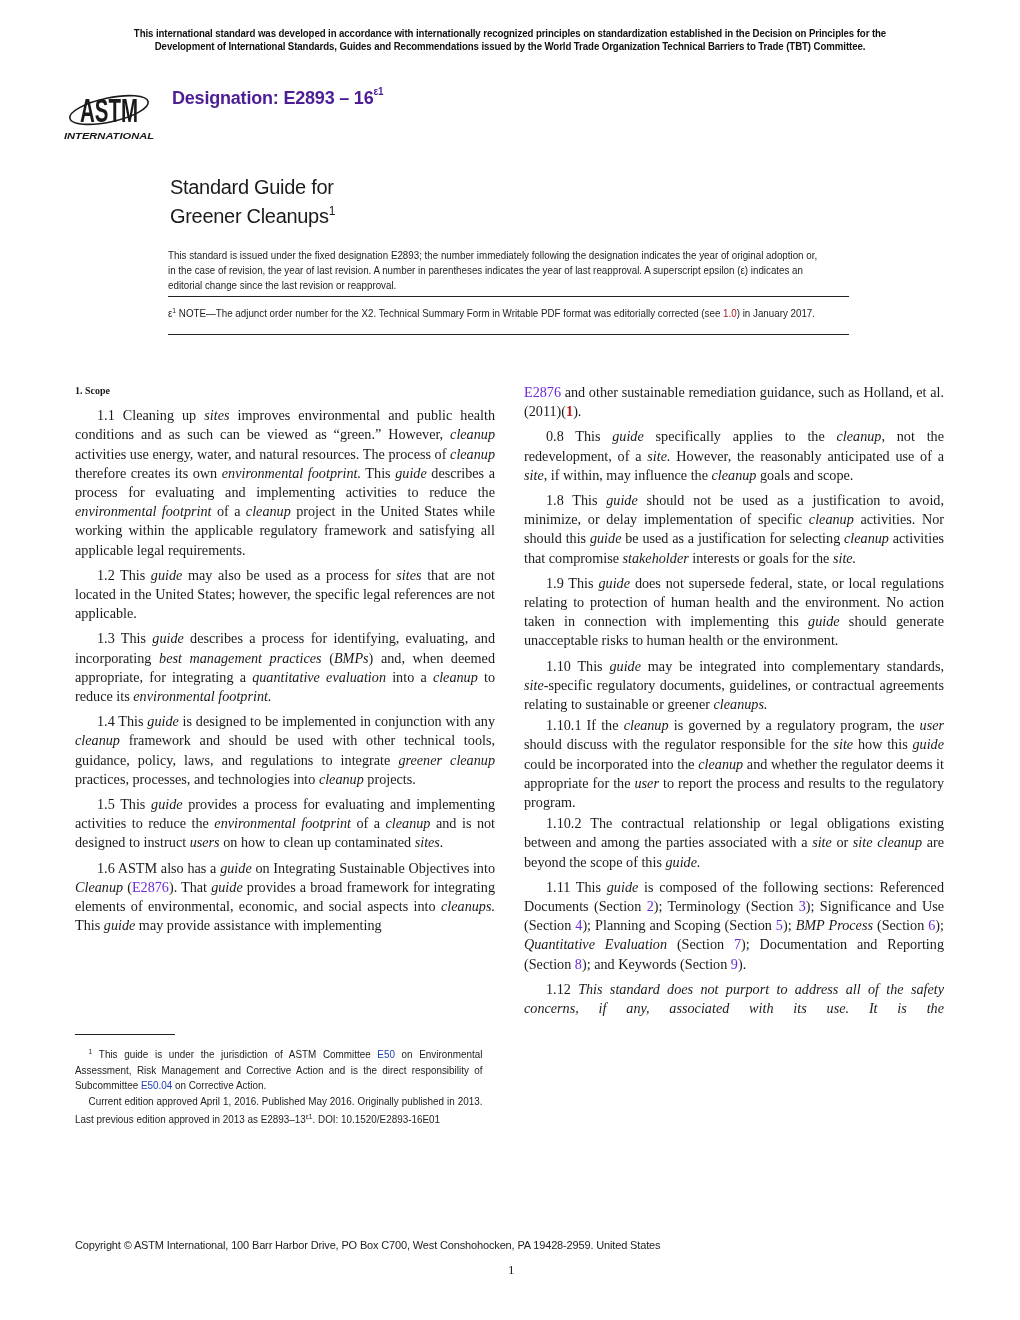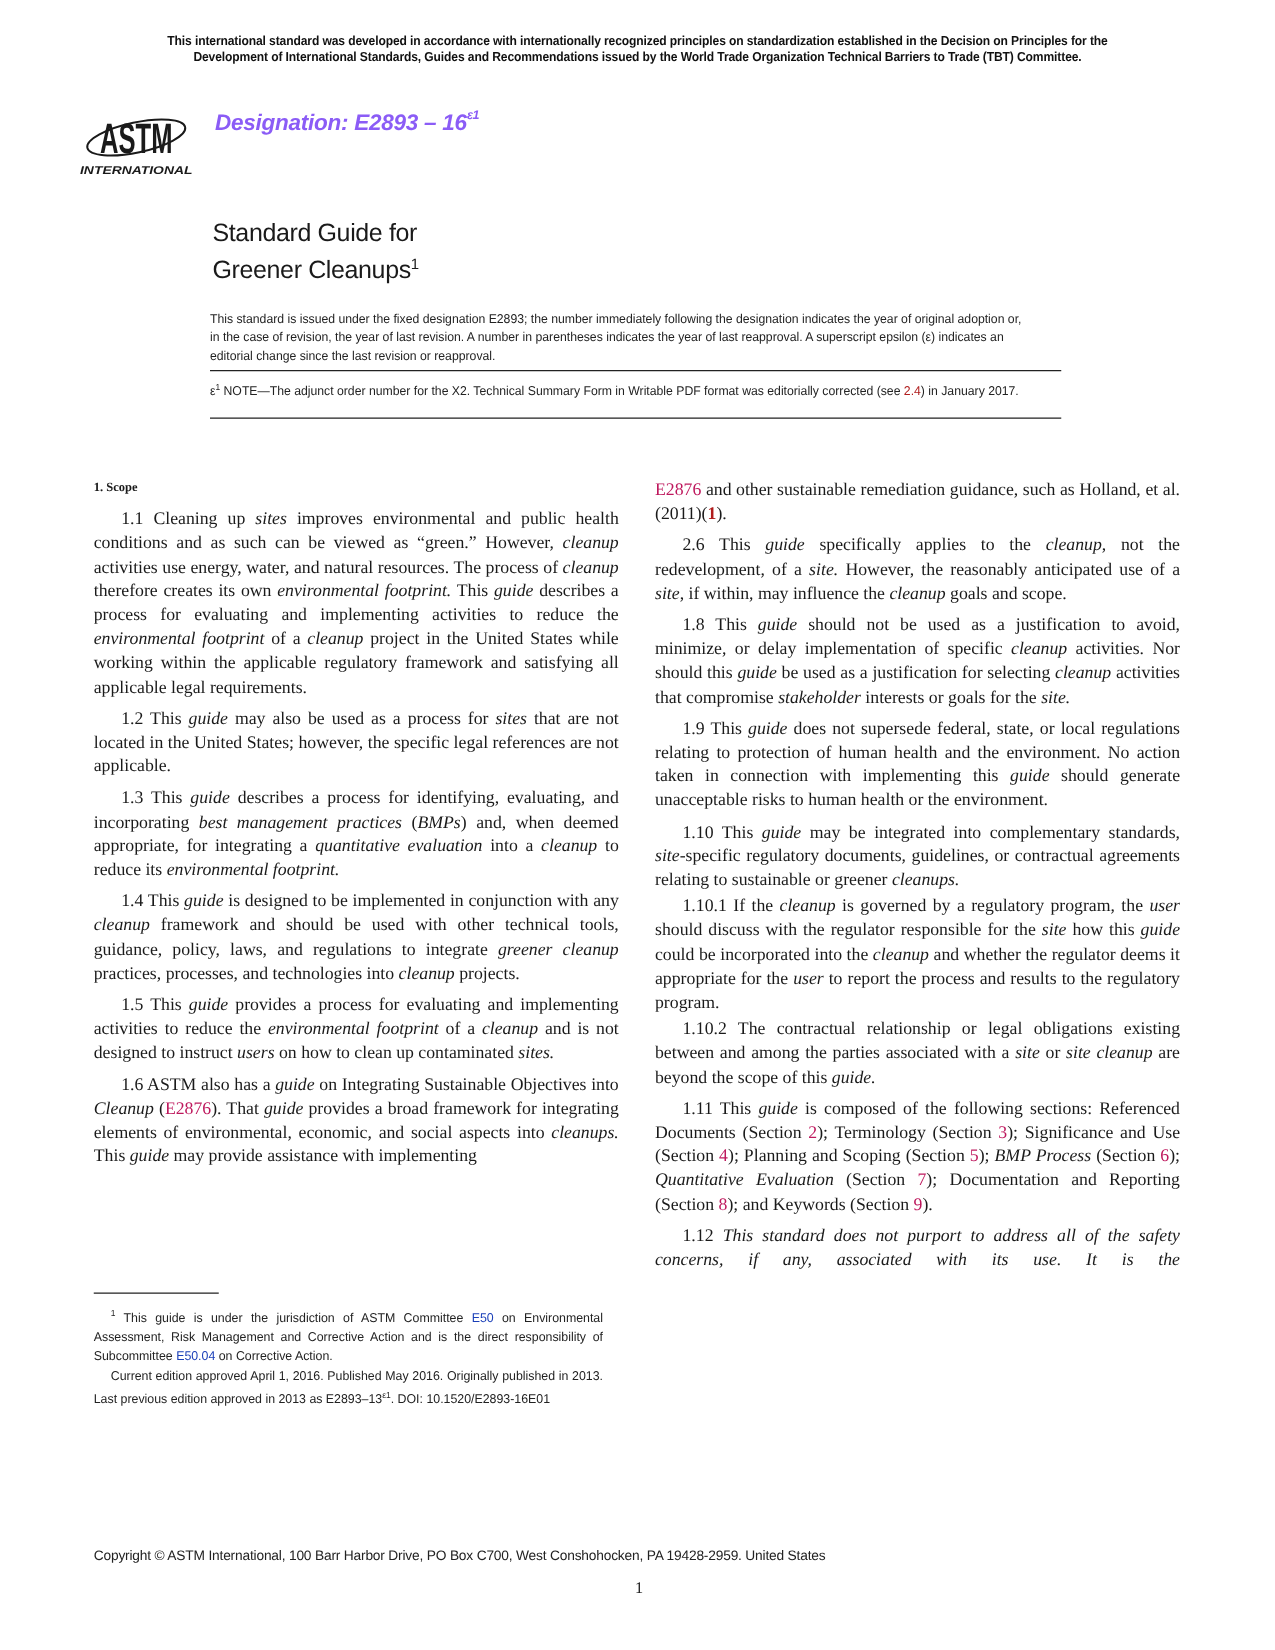--- a/index.html
+++ b/index.html
@@ -1,32 +1,32 @@
 <!DOCTYPE html>
 <html><head>
 <meta charset="utf-8">
 <style>
   html, body { margin: 0; padding: 0; background: #ffffff; }
   body { width: 1020px; height: 1320px; position: relative; overflow: hidden; color: #1a1a1a; font-family: "Liberation Serif", serif; }
   .abs { position: absolute; }
   .header-notice { left: 60px; top: 27px; width: 900px; text-align: center; font-family: "Liberation Sans", sans-serif; font-size: 10.4px; line-height: 13px; color: #111; font-weight: bold; letter-spacing: -0.1px; transform: scaleX(0.93); transform-origin: center top; }
   .logo { left: 64px; top: 78px; width: 100px; height: 66px; }
-  .designation { left: 172px; top: 88px; font-family: "Liberation Sans", sans-serif; font-weight: bold; font-size: 18px; color: #8b5cf6; letter-spacing: -0.2px; font-style: italic; }
+  .designation { left: 172px; top: 88px; font-family: "Liberation Sans", sans-serif; font-weight: bold; font-size: 18px; color: #4c1d95; letter-spacing: -0.2px; }
   .designation sup { font-size: 10px; position: relative; top: -2px; }
   .title { left: 170px; top: 175px; font-family: "Liberation Sans", sans-serif; font-weight: normal; font-size: 20px; line-height: 24px; color: #1a1a1a; letter-spacing: -0.3px; }
   .title sup { font-size: 12px; }
   .issued { left: 168px; top: 248px; width: 682px; font-family: "Liberation Sans", sans-serif; font-size: 10.2px; line-height: 15px; color: #222; transform: scaleX(0.96); transform-origin: left top; }
   .rule { left: 168px; width: 681px; height: 0; border-top: 1px solid #222; }
   .note { left: 168px; top: 303px; width: 682px; font-family: "Liberation Sans", sans-serif; font-size: 10.2px; line-height: 15px; color: #222; transform: scaleX(0.96); transform-origin: left top; }
   .col { font-size: 14.2px; line-height: 19.2px; color: #1a1a1a; text-align: justify; }
   .col p { margin: 0 0 6px 0; text-indent: 22px; }
   .col p.noind { text-indent: 0; }
   .col p.tight { margin-bottom: 2px; }
   .col i { font-style: italic; }
-  .col .link { color: #be185d; }
+  .col .link { color: #6d28d9; }
   .col .linkb { color: #b01c1c; font-weight: bold; }
   .sec-head { font-weight: bold; font-size: 10px; margin: 0 0 6px 0; }
   .left-col { left: 75px; top: 381px; width: 420px; }
   .right-col { left: 524px; top: 383px; width: 420px; }
   .fn-rule { left: 75px; top: 1034px; width: 100px; border-top: 1px solid #222; }
   .footnotes { left: 75px; top: 1044px; width: 420px; font-family: "Liberation Sans", sans-serif; font-size: 10.2px; line-height: 15.5px; color: #222; text-align: justify; transform: scaleX(0.97); transform-origin: left top; }
   .footnotes p { margin: 0; text-indent: 14px; }
   .footnotes .blue { color: #1a3fb8; }
   .footnotes sup { font-size: 7px; }
   .copyright { left: 75px; top: 1239px; font-family: "Liberation Sans", sans-serif; font-size: 11px; color: #222; letter-spacing: -0.15px; }
@@ -54,21 +54,21 @@
 
 <div class="abs title">
   <div>Standard Guide for</div>
   <div><span>Greener Cleanups</span><sup>1</sup></div>
 </div>
 
 <div class="abs issued">This standard is issued under the fixed designation E2893; the number immediately following the designation indicates the year of original adoption or, in the case of revision, the year of last revision. A number in parentheses indicates the year of last reapproval. A superscript epsilon (ε) indicates an editorial change since the last revision or reapproval.</div>
 <div class="abs rule" style="top:296px;"></div>
 
 <div class="abs note">
-  <span>ε</span><sup style="font-size:7px">1</sup><span> NOTE—The adjunct order number for the X2. Technical Summary Form in Writable PDF format was editorially corrected (see </span><span style="color:#b01c1c">2.4</span><span>) in January 2017.</span>
+  <span>ε</span><sup style="font-size:7px">1</sup><span> NOTE—The adjunct order number for the X2. Technical Summary Form in Writable PDF format was editorially corrected (see </span><span style="color:#b01c1c">1.0</span><span>) in January 2017.</span>
 </div>
 <div class="abs rule" style="top:334px;"></div>
 
 <div class="abs col left-col">
   <div class="sec-head">1.  Scope</div>
 
   <p><span>1.1 Cleaning up </span><i>sites</i><span> improves environmental and public health conditions and as such can be viewed as “green.” However, </span><i>cleanup</i><span> activities use energy, water, and natural resources. The process of </span><i>cleanup</i><span> therefore creates its own </span><i>environmental footprint.</i><span> This </span><i>guide</i><span> describes a process for evaluating and implementing activities to reduce the </span><i>environmental footprint</i><span> of a </span><i>cleanup</i><span> project in the United States while working within the applicable regulatory framework and satisfying all applicable legal requirements.</span></p>
 
   <p><span>1.2 This </span><i>guide</i><span> may also be used as a process for </span><i>sites</i><span> that are not located in the United States; however, the specific legal references are not applicable.</span></p>
 
@@ -77,21 +77,21 @@
   <p><span>1.4 This </span><i>guide</i><span> is designed to be implemented in conjunction with any </span><i>cleanup</i><span> framework and should be used with other technical tools, guidance, policy, laws, and regulations to integrate </span><i>greener cleanup</i><span> practices, processes, and technologies into </span><i>cleanup</i><span> projects.</span></p>
 
   <p><span>1.5 This </span><i>guide</i><span> provides a process for evaluating and implementing activities to reduce the </span><i>environmental footprint</i><span> of a </span><i>cleanup</i><span> and is not designed to instruct </span><i>users</i><span> on how to clean up contaminated </span><i>sites.</i></p>
 
   <p><span>1.6 ASTM also has a </span><i>guide</i><span> on Integrating Sustainable Objectives into </span><i>Cleanup</i><span> (</span><span class="link">E2876</span><span>). That </span><i>guide</i><span> provides a broad framework for integrating elements of environmental, economic, and social aspects into </span><i>cleanups.</i><span> This </span><i>guide</i><span id="split-left"> may provide assistance with implementing </span></p>
 </div>
 
 <div class="abs col right-col">
   <p class="noind"><span class="link">E2876</span><span> and other sustainable remediation guidance, such as Holland, et al. (2011)(</span><span class="linkb">1</span><span>).</span></p>
 
-  <p><span>2.6 This </span><i>guide</i><span> specifically applies to the </span><i>cleanup</i><span>, not the redevelopment, of a </span><i>site.</i><span> However, the reasonably anticipated use of a </span><i>site</i><span>, if within, may influence the </span><i>cleanup</i><span> goals and scope.</span></p>
+  <p><span>0.8 This </span><i>guide</i><span> specifically applies to the </span><i>cleanup</i><span>, not the redevelopment, of a </span><i>site.</i><span> However, the reasonably anticipated use of a </span><i>site</i><span>, if within, may influence the </span><i>cleanup</i><span> goals and scope.</span></p>
 
   <p><span>1.8 This </span><i>guide</i><span> should not be used as a justification to avoid, minimize, or delay implementation of specific </span><i>cleanup</i><span> activities. Nor should this </span><i>guide</i><span> be used as a justification for selecting </span><i>cleanup</i><span> activities that compromise </span><i>stakeholder</i><span> interests or goals for the </span><i>site.</i></p>
 
   <p><span>1.9 This </span><i>guide</i><span> does not supersede federal, state, or local regulations relating to protection of human health and the environment. No action taken in connection with implementing this </span><i>guide</i><span> should generate unacceptable risks to human health or the environment.</span></p>
 
   <p class="tight"><span>1.10 This </span><i>guide</i><span> may be integrated into complementary standards, </span><i>site</i><span>-specific regulatory documents, guidelines, or contractual agreements relating to sustainable or greener </span><i>cleanups.</i></p>
 
   <p class="tight"><span>1.10.1 If the </span><i>cleanup</i><span> is governed by a regulatory program, the </span><i>user</i><span> should discuss with the regulator responsible for the </span><i>site</i><span> how this </span><i>guide</i><span> could be incorporated into the </span><i>cleanup</i><span> and whether the regulator deems it appropriate for the </span><i>user</i><span> to report the process and results to the regulatory program.</span></p>
 
   <p><span>1.10.2 The contractual relationship or legal obligations existing between and among the parties associated with a </span><i>site</i><span> or </span><i>site cleanup</i><span> are beyond the scope of this </span><i>guide.</i></p>

